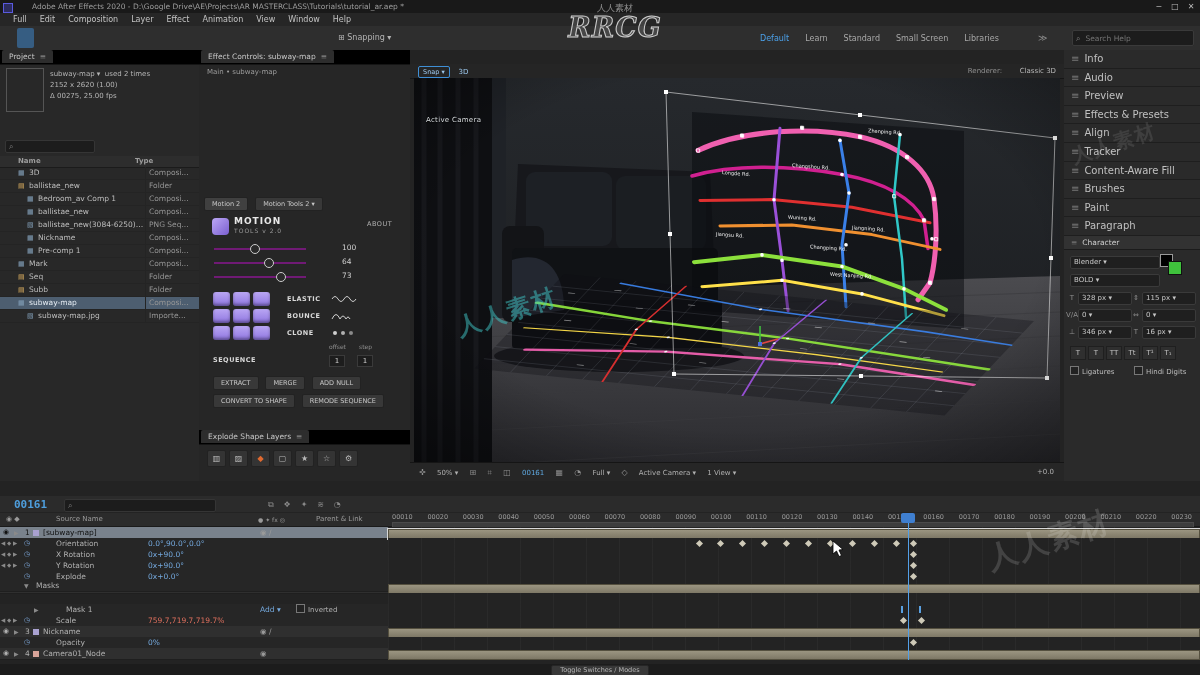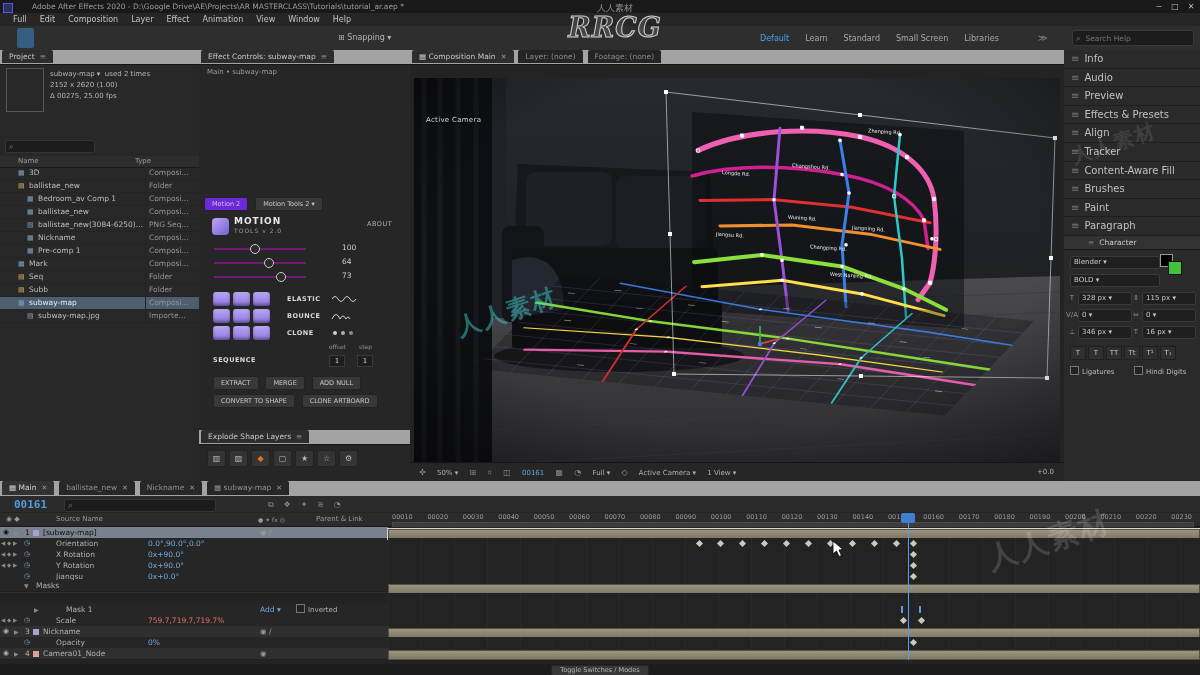--- a/index.html
+++ b/index.html
@@ -21,33 +21,33 @@
   #snapwrap{position:absolute;left:338px;top:0;color:#b3b3b3;font-size:8px;}
   .ws{margin-right:16px;color:#a8a8a8;font-size:8px;}
   .ws:first-child{color:#4ba0e8;}
   #wsbar{position:absolute;left:760px;top:0;}
   #morechev{position:absolute;left:1038px;top:0;color:#8a8a8a;}
   #helpsearch{position:absolute;left:1072px;top:4px;width:120px;height:14px;background:#1c1c1c;border:1px solid #3a3a3a;border-radius:2px;line-height:14px;}
   #helpsearch input{background:transparent;border:0;outline:0;color:#9a9a9a;font-size:7.5px;width:96px;font-family:inherit;}
   .mag{color:#8a8a8a;font-size:8px;padding:0 3px;}
 
   
-  .ptabbar{background:#a3a3a3;border-bottom:1px solid #151515;}
+  .ptabbar{background:#000000;border-bottom:1px solid #151515;}
   .ptab{display:inline-block;height:13px;line-height:13px;padding:0 7px;background:#2d2d2d;color:#c7c7c7;font-size:7.5px;margin-left:2px;border-radius:2px 2px 0 0;}
   .ptab.dim{background:#242424;color:#8a8a8a;}
   .hamb{color:#8a8a8a;margin-left:5px;}
   .closex{color:#9a9a9a;margin-left:5px;font-size:7px;}
 
   
   #projpanel{left:0;top:50px;width:199px;height:431px;background:#282828;border-right:1px solid #141414;}
   #projthumb{position:absolute;left:6px;top:18px;width:36px;height:42px;border:1px solid #555;
      background:#e9e7e2 repeating-linear-gradient(48deg,#d8d5ce 0 1px,transparent 1px 7px),#e9e7e2;}
   .pvline{position:absolute;left:50px;font-size:7px;color:#b5b5b5;white-space:nowrap;}
   #projsearch{position:absolute;left:5px;top:90px;width:88px;height:11px;background:#1c1c1c;border:1px solid #353535;border-radius:2px;line-height:11px;}
-  #projhead{position:absolute;left:0;top:106px;width:199px;height:11px;background:#2d2d2d;border-bottom:1px solid #1b1b1b;line-height:11px;font-size:7px;color:#9d9d9d;}
+  #projhead{position:absolute;left:0;top:106px;width:199px;height:11px;background:#2d2d2d;border-bottom:1px solid #1b1b1b;line-height:11px;font-size:7px;color:#9d9d9d;font-weight:bold;}
   #project-rows{position:absolute;left:0;top:117px;width:199px;}
   .prow{display:flex;height:12px;line-height:12px;align-items:center;padding-left:18px;font-size:7.5px;border-bottom:1px solid #242424;color:#bdbdbd;}
   .prow:nth-child(3),.prow:nth-child(4),.prow:nth-child(5),.prow:nth-child(6),.prow:nth-child(7),.prow:nth-child(12){padding-left:27px;}
   .prow:nth-child(11){background:#4d5e70;color:#e4ebf2;}
   .pic{width:11px;color:#7f9bb3;font-size:7px;}
   .prow:nth-child(2) .pic,.prow:nth-child(9) .pic,.prow:nth-child(10) .pic{color:#c8a05a;}
   .pnm{flex:1;overflow:hidden;text-overflow:ellipsis;white-space:nowrap;}
   .ptp{width:50px;color:#969696;border-left:1px solid #242424;padding-left:3px;white-space:nowrap;overflow:hidden;}
 
   
@@ -70,21 +70,21 @@
   #activecam{position:absolute;left:12px;top:38px;font-size:7px;color:#d7dbde;text-shadow:0 1px 1px #000;letter-spacing:.3px;}
   #compstatus{position:absolute;left:0;top:412px;width:654px;height:19px;background:#262626;border-top:1px solid #151515;line-height:19px;font-size:7px;color:#b0b0b0;}
   #compstatus .sb{margin-left:9px;}
   .sbicon{color:#8f8f8f;font-size:8px;}
   .blue{color:#5ea8e0;}
 
   
   #rightbar{left:1064px;top:50px;width:136px;height:431px;background:#2a2a2a;}
   .sbpanel{height:17.6px;line-height:17.6px;border-bottom:1px solid #1e1e1e;padding-left:7px;font-size:10px;color:#c0c0c0;}
   .sbpanel .hmb{color:#777;margin-right:5px;}
-  #charhdr{height:13px;line-height:13px;background:#323232;border-bottom:1px solid #1b1b1b;padding-left:24px;font-size:7.5px;color:#d0d0d0;}
+  #charhdr{height:13px;line-height:13px;background:#323232;border-bottom:1px solid #1b1b1b;padding-left:7px;font-size:7.5px;color:#d0d0d0;}
   .combo{display:inline-block;background:#1f1f1f;border:1px solid #3a3a3a;border-radius:2px;height:11px;line-height:11px;font-size:7px;color:#c8c8c8;padding:0 3px;white-space:nowrap;overflow:hidden;}
   .ccicon{display:inline-block;width:12px;color:#8f8f8f;font-size:7px;text-align:center;}
   .tbtn{display:inline-block;width:14px;height:12px;line-height:12px;text-align:center;background:#2f2f2f;border:1px solid #1f1f1f;color:#c0c0c0;font-size:7px;margin-right:2px;}
   .cb{display:inline-block;width:7px;height:7px;border:1px solid #777;background:#222;vertical-align:-1px;margin-right:3px;}
 
   
   #tlpanel{left:0;top:481px;width:1200px;height:194px;background:#232323;}
   .tltab{display:inline-block;height:14px;line-height:14px;padding:0 7px;font-size:7.5px;border-radius:2px 2px 0 0;margin-left:2px;background:#272727;color:#909090;}
   .tltab.on{background:#323232;color:#d2d2d2;}
   #tlctrl{position:absolute;left:0;top:15px;width:1200px;height:16px;background:#2b2b2b;}
@@ -234,21 +234,21 @@
       </div>
   </div>
 
   <div class="abs" id="fxpanel">
     <div class="ptabbar" style="height:14px">
       <span class="ptab"><span>Effect Controls: subway-map</span><span class="hamb">≡</span></span>
     </div>
     <div style="position:absolute;left:8px;top:18px;font-size:7px;color:#9d9d9d">Main • subway-map</div>
 
     <div style="position:absolute;left:5px;top:147px">
-      <span class="fxbtn" style="background:#6d28d9">Motion 2</span>
+      <span class="fxbtn" style="background:#404040">Motion 2</span>
       <span class="fxbtn"><span>Motion Tools 2</span> ▾</span>
     </div>
 
     <div style="position:absolute;left:13px;top:168px;width:17px;height:17px;border-radius:4px;background:linear-gradient(135deg,#bca7f5,#7a5fd0)"></div>
     <div style="position:absolute;left:35px;top:166px;font-size:9px;font-weight:bold;color:#e8e8e8;letter-spacing:1px">MOTION</div>
     <div style="position:absolute;left:35px;top:177px;font-size:6px;color:#9a9a9a;letter-spacing:1px">TOOLS v 2.0</div>
     <div style="position:absolute;left:168px;top:170px;font-size:6.5px;color:#b0b0b0;letter-spacing:.5px">ABOUT</div>
 
     <div class="slider" style="top:198px">
         <span class="knob" style="left:36px"></span>
@@ -295,34 +295,35 @@
     <span class="seqbox" style="position:absolute;left:130px;top:305px">1</span>
     <span class="seqbox" style="position:absolute;left:158px;top:305px">1</span>
 
     <div style="position:absolute;left:14px;top:326px">
       <span class="fxbtn">EXTRACT</span>
       <span class="fxbtn">MERGE</span>
       <span class="fxbtn">ADD NULL</span>
     </div>
     <div style="position:absolute;left:14px;top:344px">
       <span class="fxbtn">CONVERT TO SHAPE</span>
-      <span class="fxbtn">CLONE ARTBOARD</span>
+      <span class="fxbtn">REMODE SEQUENCE</span>
     </div>
 
     <div class="ptabbar" style="position:absolute;left:0;top:380px;width:211px;height:14px">
       <span class="ptab"><span>Explode Shape Layers</span><span class="hamb">≡</span></span>
     </div>
     <div style="position:absolute;left:8px;top:400px"><span class="xicon">▥</span><span class="xicon">▨</span><span class="xicon">◆</span><span class="xicon">▢</span><span class="xicon">★</span><span class="xicon">☆</span><span class="xicon">⚙</span></div>
   </div>
 
   <div class="abs" id="comppanel">
-    <div class="ptabbar" style="height:14px">
-      <span class="ptab">▦ <span>Composition Main</span><span class="closex">✕</span></span>
-      <span class="ptab dim">Layer: (none)</span>
-      <span class="ptab dim">Footage: (none)</span>
+    <div id="compsub">
+      <span id="snapchip"><span>Snap</span> ▾</span>
+      <span style="margin-left:6px;font-size:7px;color:#9cc8ee">3D</span>
+      <span style="position:absolute;right:62px;font-size:7px;color:#8f8f8f">Renderer:</span>
+      <span style="position:absolute;right:8px;font-size:7px;color:#b8b8b8">Classic 3D</span>
     </div>
 
     <div id="scene">
       <svg viewBox="0 0 646 384" width="646" height="384">
         <defs>
           <linearGradient id="wallg" x1="0" y1="0" x2="0" y2="1">
               <stop offset="0" stop-color="#26292d"></stop>
               <stop offset="1" stop-color="#191b1e"></stop>
             </linearGradient>
           <linearGradient id="floorg" x1="0" y1="0" x2="0" y2="1">
@@ -563,26 +564,20 @@
       <span class="combo" style="position:absolute;left:78px;top:76px;width:46px"><span>16 px</span> ▾</span>
 
       <span style="position:absolute;left:6px;top:96px"><span class="tbtn">T</span><span class="tbtn">T</span><span class="tbtn">TT</span><span class="tbtn">Tt</span><span class="tbtn">T¹</span><span class="tbtn">T₁</span></span>
 
       <span style="position:absolute;left:6px;top:116px;font-size:7px"><span class="cb"></span><span>Ligatures</span></span>
       <span style="position:absolute;left:70px;top:116px;font-size:7px"><span class="cb"></span><span>Hindi Digits</span></span>
     </div>
   </div>
 
   <div class="abs" id="tlpanel">
-    <div class="ptabbar" style="height:15px">
-      <span class="tltab on">▦ <span>Main</span><span class="closex">✕</span></span>
-      <span class="tltab"><span>ballistae_new</span><span class="closex">✕</span></span>
-      <span class="tltab"><span>Nickname</span><span class="closex">✕</span></span>
-      <span class="tltab">▦ <span>subway-map</span><span class="closex">✕</span></span>
-    </div>
 
     <div id="tlctrl">
       <span id="tltc">00161</span>
       <span id="tlsearch"><span class="mag">⌕</span></span>
       <span style="position:absolute;left:268px;top:3px">
         <span class="tli">⧉</span>
         <span class="tli">❖</span>
         <span class="tli">✦</span>
         <span class="tli">≋</span>
         <span class="tli">◔</span>
@@ -644,21 +639,21 @@
       <span class="val">0x+90.0°</span>
     </div>
     <div class="trow" style="top:79px">
       <span class="navk">◀ ◆ ▶</span>
         <span class="stopw">◷</span>
       <span class="pname">Y Rotation</span>
       <span class="val">0x+90.0°</span>
     </div>
     <div class="trow" style="top:90px">
       <span class="stopw">◷</span>
-      <span class="pname">Jiangsu</span>
+      <span class="pname">Explode</span>
       <span class="val">0x+0.0°</span>
     </div>
     <div class="trow layer" style="top:101px">
       <span class="eye">◉</span>
         <span class="tw">▼</span>
       <span class="lnum">2</span>
       <span class="chipc"></span>
       <span class="lname">subway-map</span>
       <span class="psw">◉ ∕</span>
       <span class="lpar"><span>3. Nickname</span> ▾</span>

